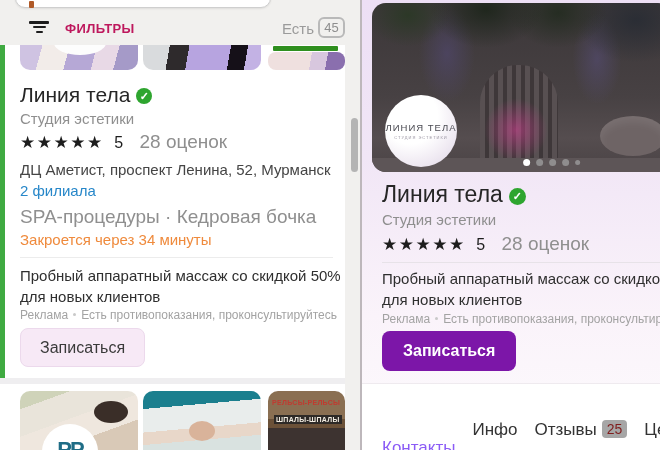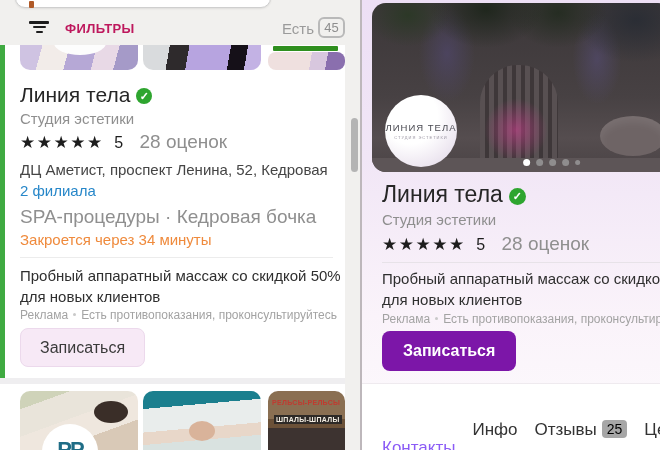--- a/index.html
+++ b/index.html
@@ -107,21 +107,21 @@
   .d-promo1 { position:absolute; left:20px; top:270px; width:278px; font-size:15px; color:#2f2f2f; white-space:nowrap; overflow:hidden; }
   .d-promo2 { position:absolute; left:20px; top:291px; font-size:15px; color:#2f2f2f; }
   .d-ad-row { position:absolute; left:20px; top:312px; width:278px; font-size:12px; color:#a3a3a3; white-space:nowrap; overflow:hidden; }
   .cta-purple { position:absolute; left:20px; top:331px; height:40px; padding:0 21px; background:#7c16a8; border:none; border-radius:8px; font-size:16px; font-weight:bold; color:#fff; line-height:40px; cursor:pointer; }
 
   .tabbar { position:absolute; left:0; top:384px; width:298px; height:66px; background:#fff; box-shadow:0 -1px 0 rgba(0,0,0,.05); }
   .tabs { position:absolute; left:20px; top:18px; display:flex; align-items:center; white-space:nowrap; }
   .tab { font-size:17px; color:#333; margin-right:17px; cursor:pointer; position:relative; }
   .tab.active { color:#8b5cf6;margin-top:36px; }
   .tab.active::after { content:""; position:absolute; left:0; top:29px; width:100%; height:5px; background:#3faa41; }
-  .tab-badge { display:inline-block; margin-left:5px; background:#a6a6a6; color:#000000; font-size:14px; border-radius:4px; padding:1px 5px; vertical-align:1px; }
+  .tab-badge { display:inline-block; margin-left:5px; background:#a6a6a6; color:#7f1d1d; font-size:14px; border-radius:4px; padding:1px 5px; vertical-align:1px; }
 </style>
 </head>
 <body>
 
 <div class="left-panel">
 
   <div class="search-stub">
     <span class="search-mark"></span>
   </div>
 
@@ -150,21 +150,21 @@
       <span>Линия тела</span><span class="verified">✓</span>
     </div>
     <div class="biz-cat">Студия эстетики</div>
 
     <div class="rating-row">
       <span class="stars">★★★★★</span>
       <span class="rating-val">5</span>
       <span class="rating-count">28 оценок</span>
     </div>
 
-    <div class="address">ДЦ Аметист, проспект Ленина, 52, Кедровая</div>
+    <div class="address">ДЦ Аметист, проспект Ленина, 52, Мурманск</div>
     <div class="branches">2 филиала</div>
     <div class="services">SPA-процедуры · Кедровая бочка</div>
     <div class="closing">Закроется через 34 минуты</div>
 
     <div class="divider-l"></div>
 
     <div class="promo">
       <div>Пробный аппаратный массаж со скидкой 50%</div>
       <div>для новых клиентов</div>
     </div>

